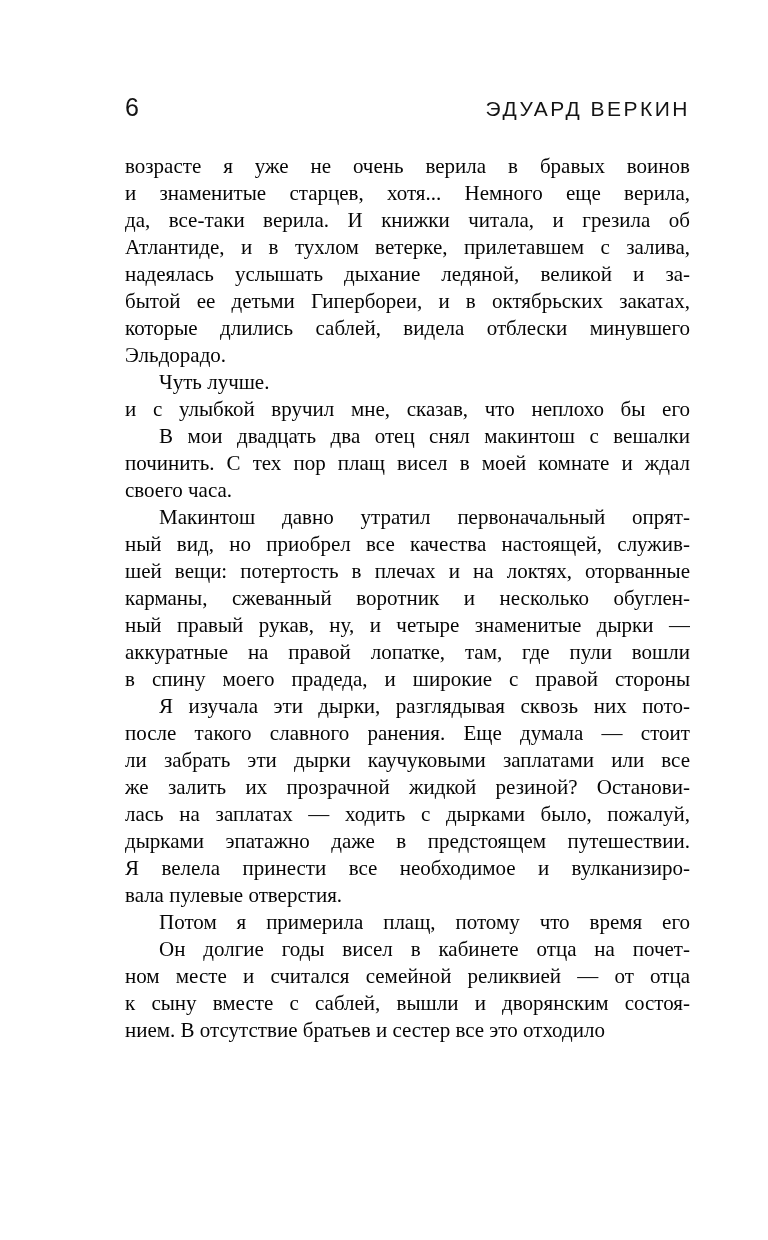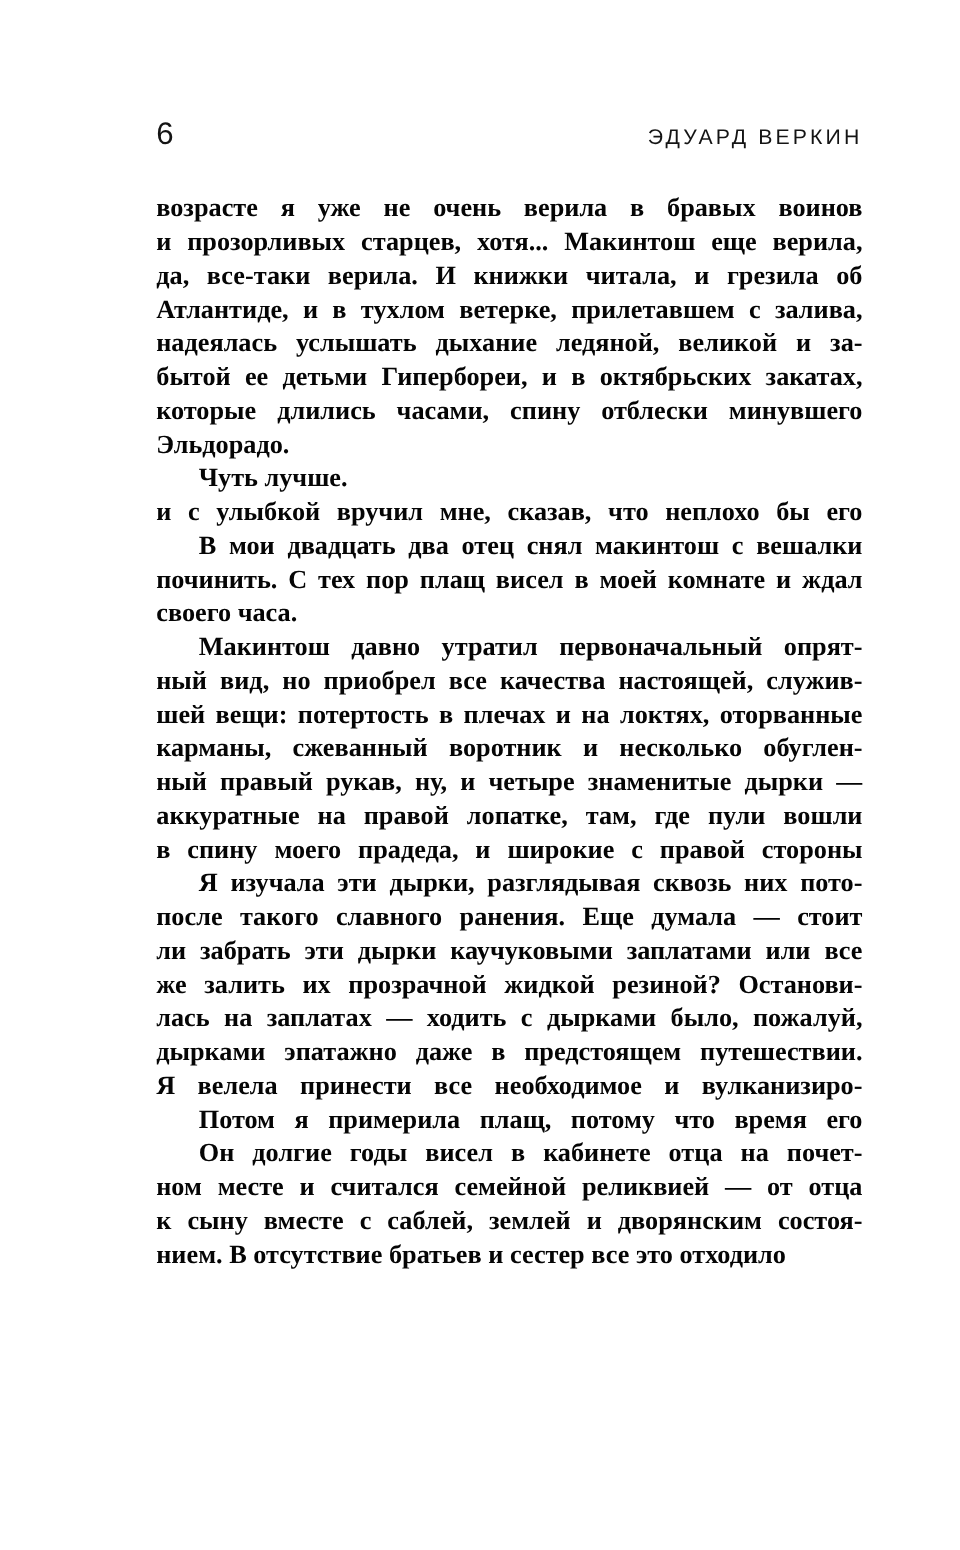--- a/index.html
+++ b/index.html
@@ -26,21 +26,21 @@
     align-items: baseline;
     font-family: "Liberation Sans", "DejaVu Sans", sans-serif;
     color: #141414;
   }
   .page-number {
     font-size: 25px;
     font-weight: 400;
     letter-spacing: 1px;
   }
   .running-head {
-    font-size: 17px;
+    font-size: 21px;
     font-weight: 400;
     letter-spacing: 2.5px;
     white-space: nowrap;
     text-align: center;
   }
   .page-body {
     margin-top: 31px;
     font-family: "Liberation Serif", "DejaVu Serif", serif;
     font-size: 21px;
     line-height: 27px;
@@ -48,46 +48,45 @@
   }
   .paragraph {
     margin: 0;
   }
   .line {
     text-align: justify;
     text-align-last: justify;
     height: 27px;
     overflow: hidden;
     white-space: normal;
-    font-weight: bold;
   }
   .line.last {
     text-align-last: left;
   }
   .line.indent {
     text-indent: 34px;
   }
 </style>
 </head>
 <body>
 
 <div class="page">
   <div class="running-header">
     <span class="page-number">6</span>
     <span class="running-head">ЭДУАРД ВЕРКИН</span>
   </div>
   <div class="page-body">
       <div class="paragraph">
         <div class="line">возрасте я уже не очень верила в бравых воинов</div>
-        <div class="line">и прозорливых старцев, хотя... Макинтош еще верила,</div>
+        <div class="line">и знаменитые старцев, хотя... Немного еще верила,</div>
         <div class="line">да, все-таки верила. И книжки читала, и грезила об</div>
         <div class="line">Атлантиде, и в тухлом ветерке, прилетавшем с залива,</div>
         <div class="line">надеялась услышать дыхание ледяной, великой и за-</div>
         <div class="line">бытой ее детьми Гипербореи, и в октябрьских закатах,</div>
-        <div class="line">которые длились часами, спину отблески минувшего</div>
+        <div class="line">которые длились саблей, видела отблески минувшего</div>
         <div class="line last">Эльдорадо.</div>
       </div>
       <div class="paragraph">
         <div class="line indent last">Чуть лучше.</div>
       </div>
       <div class="paragraph">
         <div class="line">и с улыбкой вручил мне, сказав, что неплохо бы его</div>
         <div class="line indent">В мои двадцать два отец снял макинтош с вешалки</div>
         <div class="line">починить. С тех пор плащ висел в моей комнате и ждал</div>
         <div class="line last">своего часа.</div>
@@ -102,24 +101,25 @@
         <div class="line">в спину моего прадеда, и широкие с правой стороны</div>
       </div>
       <div class="paragraph">
         <div class="line indent">Я изучала эти дырки, разглядывая сквозь них пото-</div>
         <div class="line">после такого славного ранения. Еще думала — стоит</div>
         <div class="line">ли забрать эти дырки каучуковыми заплатами или все</div>
         <div class="line">же залить их прозрачной жидкой резиной? Останови-</div>
         <div class="line">лась на заплатах — ходить с дырками было, пожалуй,</div>
         <div class="line">дырками эпатажно даже в предстоящем путешествии.</div>
         <div class="line">Я велела принести все необходимое и вулканизиро-</div>
+        <div class="line last">вала пулевые отверстия.</div>
       </div>
       <div class="paragraph">
         <div class="line indent">Потом я примерила плащ, потому что время его</div>
       </div>
       <div class="paragraph">
         <div class="line indent">Он долгие годы висел в кабинете отца на почет-</div>
         <div class="line">ном месте и считался семейной реликвией — от отца</div>
-        <div class="line">к сыну вместе с саблей, землей и дворянским состоя-</div>
+        <div class="line">к сыну вместе с саблей, вышли и дворянским состоя-</div>
         <div class="line last">нием. В отсутствие братьев и сестер все это отходило</div>
       </div>
     </div>
 </div>
 
 </body></html>

